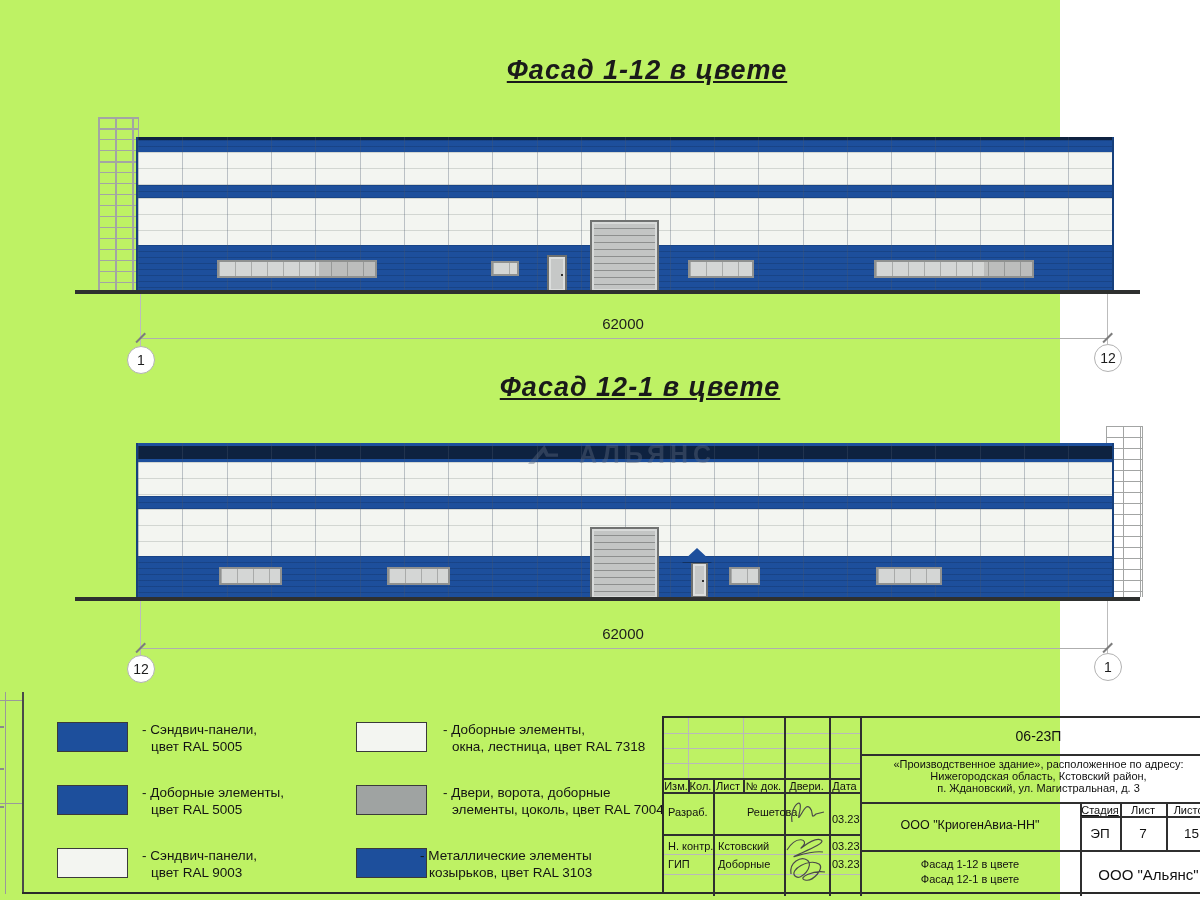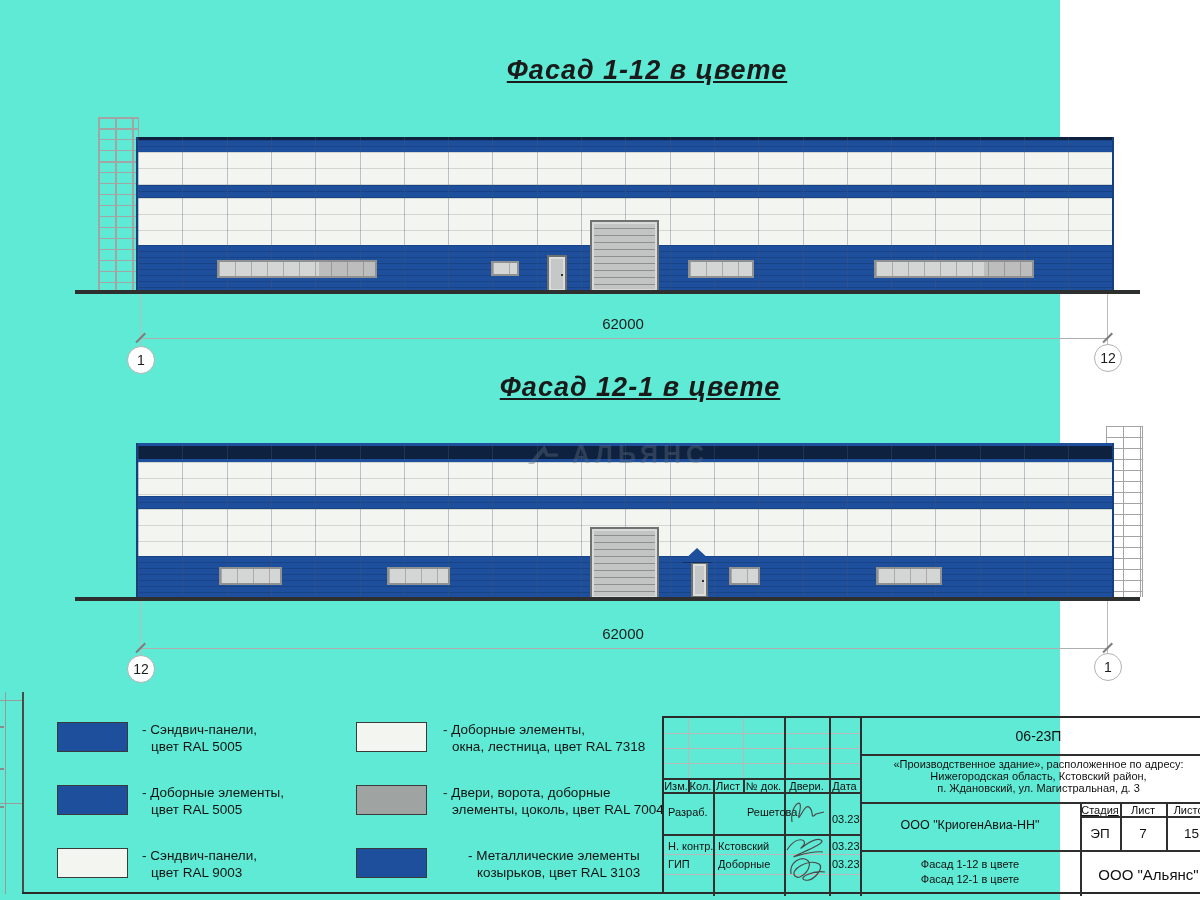--- a/index.html
+++ b/index.html
@@ -1,18 +1,18 @@
 <!DOCTYPE html>
 <html style="--blue: #1d4f9c; --navy: #0e2240; --panel-white: #f3f5f1; --gray-element: #9fa3a2; --gate-gray: #c3c5c4; --ground: #2e302f;"><head>
 <meta charset="utf-8">
 <style>
   html,body{margin:0;padding:0;background:#fff;width:1200px;height:900px;overflow:hidden;
     font-family:"Liberation Sans", sans-serif;color:#1a1a1a;}
   .abs{position:absolute;}
-  #sheet{position:relative;width:1060px;height:900px;background:#5eead4;}
+  #sheet{position:relative;width:1060px;height:900px;background:#bef264;}
 
   
   .fTitle{font-size:27px;font-weight:bold;font-style:italic;text-decoration:underline;
     text-align:center;letter-spacing:1px;}
 
   
   .facade{position:absolute;border-left:2px solid #16407d;border-right:2px solid #16407d;overflow:hidden;}
   .band{position:absolute;left:0;right:0;}
   .band.blue{background:var(--blue);
     background-image:repeating-linear-gradient(180deg, rgba(8,28,58,.22) 0 1px, transparent 1px 6px);}
@@ -45,21 +45,21 @@
 
   
   .dimline{position:absolute;height:1px;background:#aeaeae;}
   .extline{position:absolute;width:1px;background:#bcbcbc;}
   .tick{position:absolute;width:13px;height:1.5px;background:#7d7d7d;transform:rotate(-45deg);}
   .dimtext{position:absolute;font-size:15px;text-align:center;color:#1c1c1c;}
   .axis{position:absolute;width:26px;height:26px;border:1px solid #b2b2b2;border-radius:50%;
     background:#fff;font-size:14px;display:flex;align-items:center;justify-content:center;color:#1c1c1c;}
 
   
-  .watermark{position:absolute;display:flex;align-items:center;gap:14px;opacity:.40;color:#5f6b82;text-align:center;}
+  .watermark{position:absolute;display:flex;align-items:center;gap:21px;opacity:.40;color:#5f6b82;text-align:center;}
   .watermark .wm-logo{width:30px;height:19px;background:#5f6b82;
     clip-path:polygon(0 100%, 55% 0, 68% 45%, 100% 45%, 100% 62%, 60% 62%, 52% 38%, 20% 100%);}
   .watermark .wm-text{font-size:25px;font-weight:bold;letter-spacing:5px;}
 
   
   .sw{position:absolute;width:71px;height:30px;border:1.5px solid #3a3a3a;box-sizing:border-box;}
   .sw[data-color="blue"]{background:var(--blue);}
   .sw[data-color="white"]{background:var(--panel-white);}
   .sw[data-color="gray"]{background:var(--gray-element);}
   .legtext{position:absolute;font-size:13.5px;line-height:17px;color:#141414;}
@@ -179,21 +179,21 @@
     <div class="legtext" style="left:443px;top:721px;width:240px;">
       <div>- Доборные элементы,</div>
       <div class="l2">окна, лестница, цвет RAL 7318</div>
     </div>
     <div class="sw" style="left:356px;top:785px;" data-color="gray"></div>
     <div class="legtext" style="left:443px;top:784px;width:240px;">
       <div>- Двери, ворота, доборные</div>
       <div class="l2">элементы, цоколь, цвет RAL 7004</div>
     </div>
     <div class="sw" style="left:356px;top:848px;" data-color="blue"></div>
-    <div class="legtext" style="left:468px;top:847px;width:240px;">
+    <div class="legtext" style="left:420px;top:847px;width:240px;">
       <div>- Металлические элементы</div>
       <div class="l2">козырьков, цвет RAL 3103</div>
     </div>
   </div>
 
   <div>
     <div class="fragline" style="left:5px;top:692px;width:1px;height:202px;"></div>
     <div class="fragline" style="left:22px;top:692px;width:2px;height:202px;background:#4a4a4a;"></div>
     <div class="fragline" style="left:0;top:700px;width:22px;height:1px;"></div>
     <div class="fragline" style="left:0;top:803px;width:22px;height:1px;"></div>

